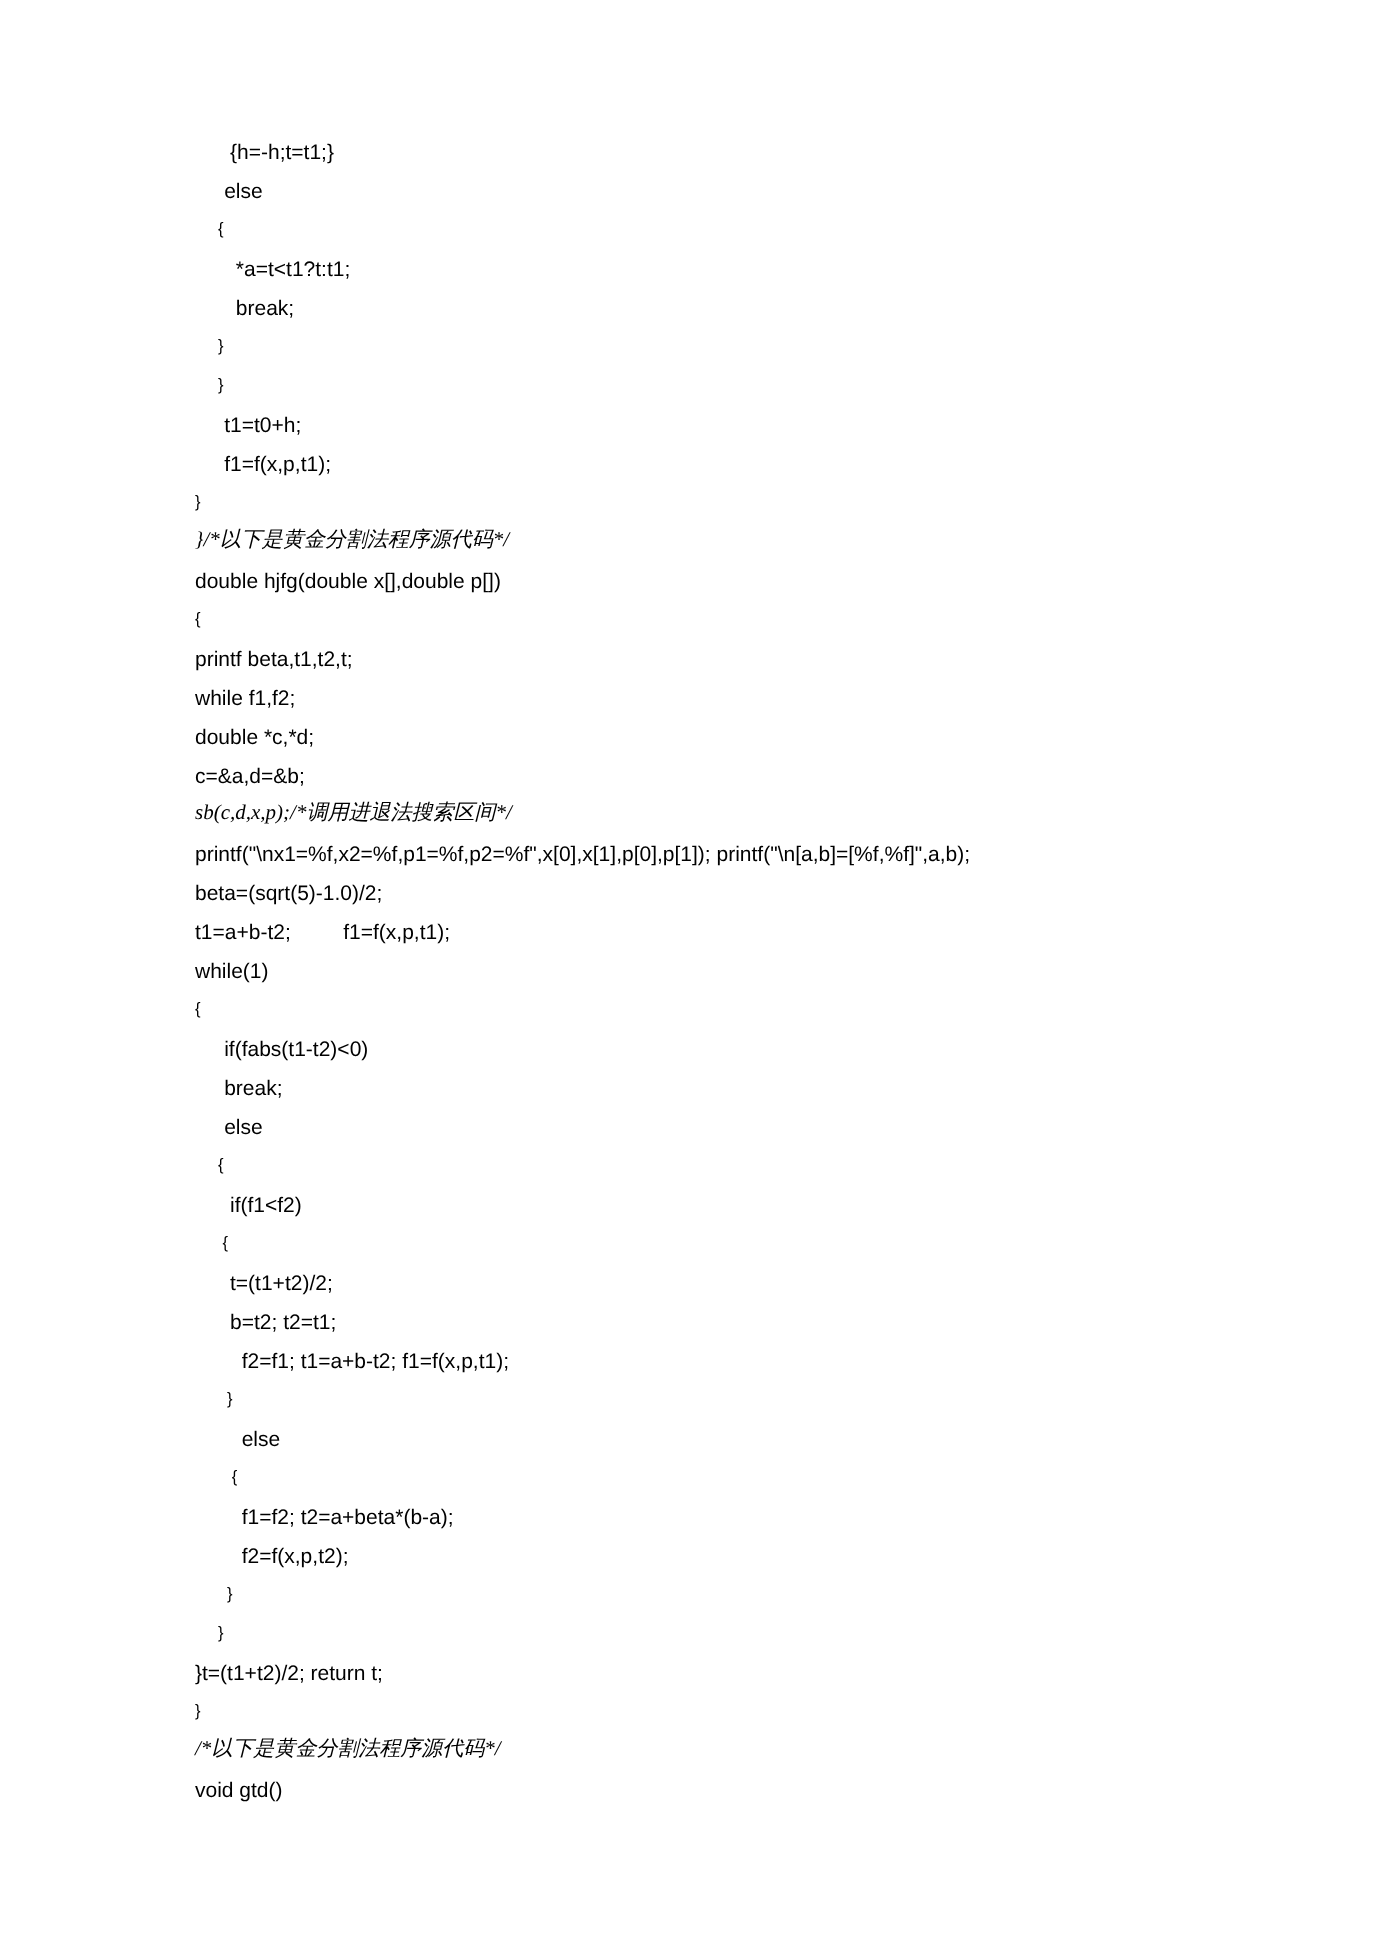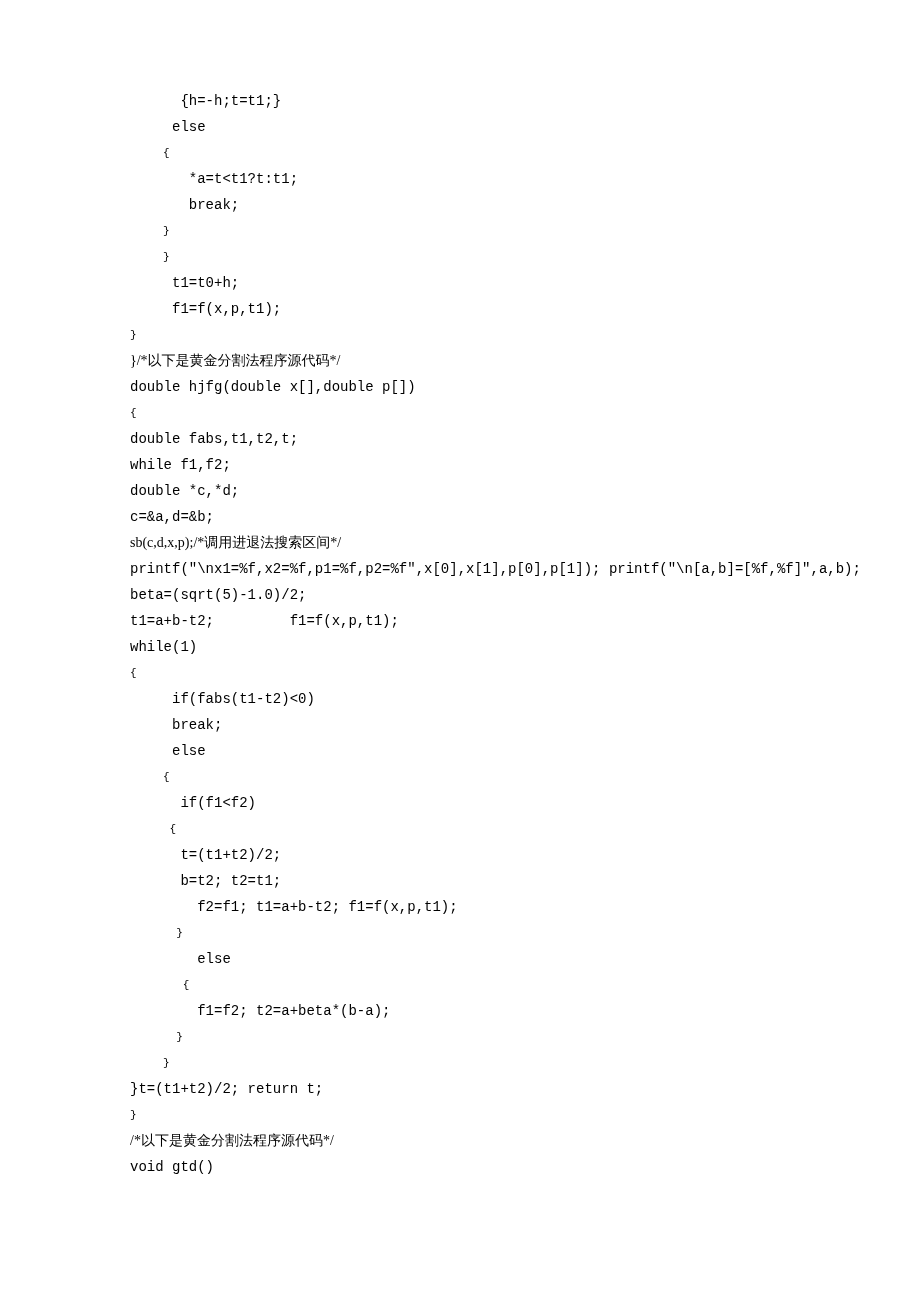--- a/index.html
+++ b/index.html
@@ -11,24 +11,25 @@
   }
   .page {
     padding: 88px 130px 100px 130px;
     background: #ffffff;
   }
   .line {
     white-space: pre;
     font-size: 14px;
     line-height: 26px;
     color: #000000;
-    font-family: Liberation Mono, monospace;
+    font-family: Liberation Sans, sans-serif;
   }
   .cn {
     font-family: "SimSun", "宋体", serif;
+    font-style: italic;
   }
   .brace {
     font-size: 11px;
     color: #000000;
   }
 </style>
 </head>
 <body>
 
 <div class="page">
@@ -39,21 +40,21 @@
       <div class="line ">       *a=t&lt;t1?t:t1;</div>
       <div class="line ">       break;</div>
       <div class="line brace">     }</div>
       <div class="line brace">     }</div>
       <div class="line ">     t1=t0+h;</div>
       <div class="line ">     f1=f(x,p,t1);</div>
       <div class="line brace">}</div>
       <div class="line cn">}/*以下是黄金分割法程序源代码*/</div>
       <div class="line ">double hjfg(double x[],double p[])</div>
       <div class="line brace">{</div>
-      <div class="line ">double fabs,t1,t2,t;</div>
+      <div class="line ">printf beta,t1,t2,t;</div>
       <div class="line ">while f1,f2;</div>
       <div class="line ">double *c,*d;</div>
       <div class="line ">c=&amp;a,d=&amp;b;</div>
       <div class="line cn">sb(c,d,x,p);/*调用进退法搜索区间*/</div>
       <div class="line ">printf("\nx1=%f,x2=%f,p1=%f,p2=%f",x[0],x[1],p[0],p[1]); printf("\n[a,b]=[%f,%f]",a,b);</div>
       <div class="line ">beta=(sqrt(5)-1.0)/2;</div>
       <div class="line ">t1=a+b-t2;         f1=f(x,p,t1);</div>
       <div class="line ">while(1)</div>
       <div class="line brace">{</div>
       <div class="line ">     if(fabs(t1-t2)&lt;0)</div>
@@ -62,20 +63,21 @@
       <div class="line brace">     {</div>
       <div class="line ">      if(f1&lt;f2)</div>
       <div class="line brace">      {</div>
       <div class="line ">      t=(t1+t2)/2;</div>
       <div class="line ">      b=t2; t2=t1;</div>
       <div class="line ">        f2=f1; t1=a+b-t2; f1=f(x,p,t1);</div>
       <div class="line brace">       }</div>
       <div class="line ">        else</div>
       <div class="line brace">        {</div>
       <div class="line ">        f1=f2; t2=a+beta*(b-a);</div>
+      <div class="line ">        f2=f(x,p,t2);</div>
       <div class="line brace">       }</div>
       <div class="line brace">     }</div>
       <div class="line ">}t=(t1+t2)/2; return t;</div>
       <div class="line brace">}</div>
       <div class="line cn">/*以下是黄金分割法程序源代码*/</div>
       <div class="line ">void gtd()</div>
     </div>
 </div>
 
 </body></html>

